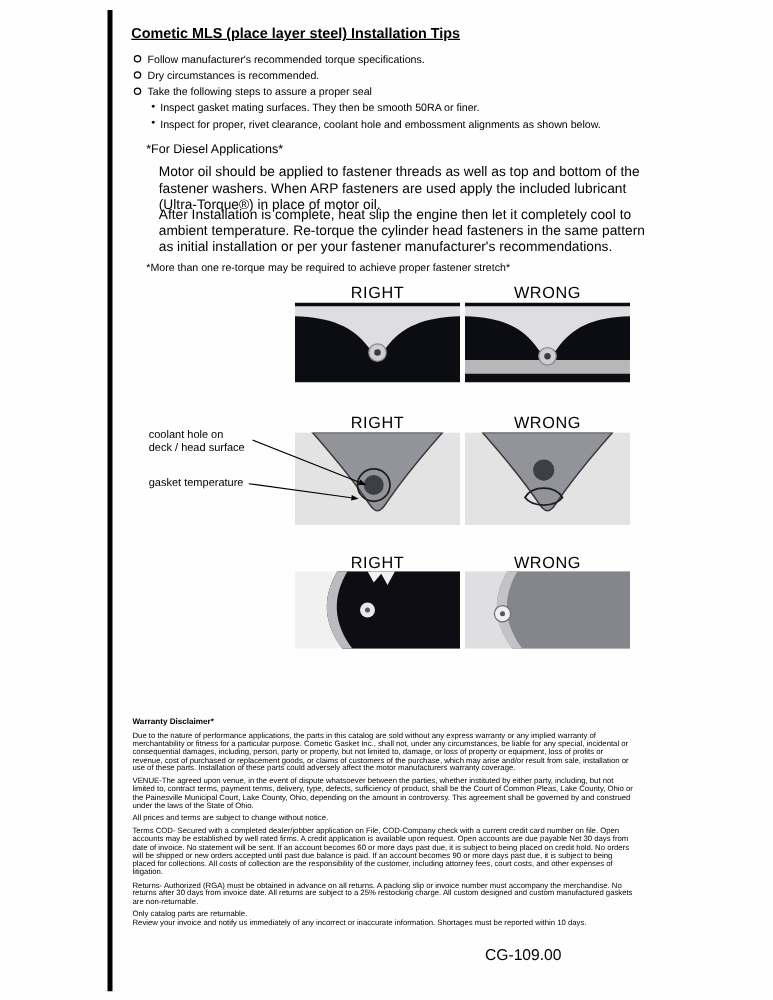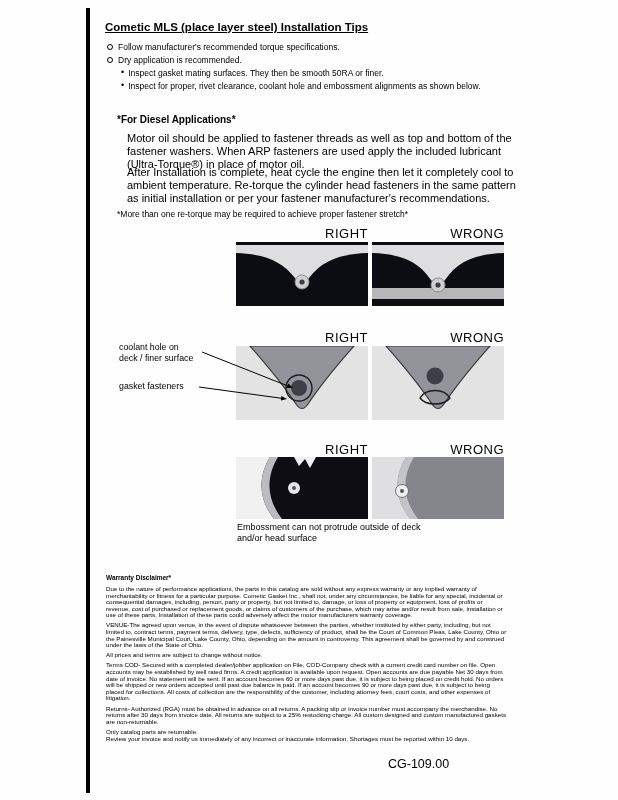--- a/index.html
+++ b/index.html
@@ -32,26 +32,26 @@
   .tip-row { display: flex; align-items: flex-start; height: 13px; }
   .tip-row.sub { margin-left: 14px; }
   .o-bullet {
     flex: none;
     width: 4px; height: 4px;
     border: 1px solid #000;
     border-radius: 50%;
     margin: 2px 5px 0 0;
   }
   .dot-bullet { flex: none; font-size: 9px; line-height: 9px; margin: 0 4px 0 0; }
-  .diesel-head { position: absolute; left: 117px; top: 114px; font-size: 10px; font-weight: bold; margin: 0; }
+  .diesel-head { position: absolute; left: 117px; top: 114px; font-size: 10px; font-weight: normal; margin: 0; }
   .para { position: absolute; left: 127px; width: 398px; font-size: 11px; line-height: 13px; margin: 0; }
   .p1 { top: 132px; }
   .p2 { top: 166px; }
   .note { position: absolute; left: 117px; top: 209px; font-size: 8.5px; margin: 0; }
-  .fig-label { position: absolute; width: 132px; text-align: right; font-size: 13px; letter-spacing: 0.5px; }
+  .fig-label { position: absolute; width: 132px; text-align: center; font-size: 13px; letter-spacing: 0.5px; }
   .fig { position: absolute; width: 132px; }
   .fig svg { display: block; }
   .fig-caption { position: absolute; font-size: 9px; line-height: 11px; }
   .callout { position: absolute; font-size: 8.8px; line-height: 11px; }
   .overlay { position: absolute; left: 0; top: 0; pointer-events: none; }
   .warranty { position: absolute; left: 106px; top: 574px; width: 402px; }
   .w-head { font-size: 6.5px; font-weight: bold; margin: 0 0 5px 0; }
   .w-para { font-size: 6.2px; line-height: 6.6px; margin: 0 0 3.5px 0; }
   .footer { position: absolute; left: 388px; top: 757px; font-size: 12.5px; text-align: right; }
 </style>
@@ -63,35 +63,39 @@
 
   <h1 class="title">Cometic MLS (place layer steel) Installation Tips</h1>
 
   <div class="tips">
     <div class="tip-row">
       <span class="o-bullet"></span>
       <span>Follow manufacturer's recommended torque specifications.</span>
     </div>
     <div class="tip-row">
       <span class="o-bullet"></span>
-      <span>Dry application is recommended.</span>
+      <span>Dry circumstances is recommended.</span>
+    </div>
+    <div class="tip-row">
+      <span class="o-bullet"></span>
+      <span>Take the following steps to assure a proper seal</span>
     </div>
     <div class="tip-row sub">
       <span class="dot-bullet">•</span>
       <span>Inspect gasket mating surfaces.  They then be smooth 50RA or finer.</span>
     </div>
     <div class="tip-row sub">
       <span class="dot-bullet">•</span>
       <span>Inspect for proper, rivet clearance, coolant hole and embossment alignments as shown below.</span>
     </div>
   </div>
 
   <h2 class="diesel-head">*For Diesel Applications*</h2>
   <p class="para p1">Motor oil should be applied to fastener threads as well as top and bottom of the fastener washers. When ARP fasteners are used apply the included lubricant (Ultra-Torque®) in place of motor oil.</p>
-  <p class="para p2">After Installation is complete, heat cycle the engine then let it completely cool to ambient temperature. Re-torque the cylinder head fasteners in the same pattern as initial installation or per your fastener manufacturer's recommendations.</p>
+  <p class="para p2">After Installation is complete, heat slip the engine then let it completely cool to ambient temperature. Re-torque the cylinder head fasteners in the same pattern as initial installation or per your fastener manufacturer's recommendations.</p>
   <p class="note">*More than one re-torque may be required to achieve proper fastener stretch*</p>
 
   <div class="fig-label" style="left:236px;top:226px">RIGHT</div>
   <div class="fig-label" style="left:372px;top:226px">WRONG</div>
   <div class="fig" style="left:236px;top:242px">
     <svg width="132" height="64" viewBox="0 0 132 64">
       <rect width="132" height="64" fill="#0c0c13"></rect>
       <path d="M0,3 L132,3 L132,11 C103,12 86,19 73,36 C69,41 63,41 59,36 C46,19 29,12 0,11 Z" fill="#dedee0"></path>
       <circle cx="66" cy="40" r="7" fill="#cfcfd2" stroke="#8a8a8e" stroke-width="1"></circle>
       <circle cx="66" cy="40" r="2.6" fill="#3c3c44"></circle>
@@ -120,23 +124,23 @@
   <div class="fig" style="left:372px;top:346px">
     <svg width="132" height="74" viewBox="0 0 132 74">
       <rect width="132" height="74" fill="#e3e3e4"></rect>
       <path d="M14,0 H118 C104,16 88,34 72,58 C68,64 64,64 60,58 C44,34 28,16 14,0 Z" fill="#93939a" stroke="#3a3a3e" stroke-width="1.2"></path>
       <circle cx="63" cy="30" r="8.5" fill="#3e3e46"></circle>
       <path d="M48,52 C54,42 72,42 78,52 C72,60 54,60 48,52 Z" fill="none" stroke="#1e1e22" stroke-width="1.4"></path>
     </svg>
   </div>
   <div class="callout" style="left:119px;top:342px">
     <div>coolant hole on</div>
-    <div>deck / finer surface</div>
+    <div>deck / head surface</div>
   </div>
-  <div class="callout" style="left:119px;top:381px">gasket fasteners</div>
+  <div class="callout" style="left:119px;top:381px">gasket temperature</div>
 
   <div class="fig-label" style="left:236px;top:442px">RIGHT</div>
   <div class="fig-label" style="left:372px;top:442px">WRONG</div>
   <div class="fig" style="left:236px;top:457px">
     <svg width="132" height="62" viewBox="0 0 132 62">
       <rect width="132" height="62" fill="#f1f1f1"></rect>
       <path d="M34,0 H132 V62 H38 C22,41 22,20 34,0 Z" fill="#0d0d13"></path>
       <path d="M34,0 C22,20 22,41 38,62 L46,62 C30,41 30,20 42,0 Z" fill="#bcbcc0"></path>
       <path d="M58,0 L63,9 L69,2 L74,11 L80,0 Z" fill="#f1f1f1"></path>
       <circle cx="58" cy="31" r="6" fill="#e8e8ea"></circle>
@@ -144,24 +148,20 @@
     </svg>
   </div>
   <div class="fig" style="left:372px;top:457px">
     <svg width="132" height="62" viewBox="0 0 132 62">
       <rect width="132" height="62" fill="#dfdfe1"></rect>
       <path d="M34,0 H132 V62 H38 C22,41 22,20 34,0 Z" fill="#85858c"></path>
       <path d="M34,0 C22,20 22,41 38,62 L46,62 C30,41 30,20 42,0 Z" fill="#c3c3c7"></path>
       <circle cx="30" cy="34" r="6.5" fill="#efeff1" stroke="#6d6d74" stroke-width="1"></circle>
       <circle cx="30" cy="34" r="2" fill="#55555c"></circle>
     </svg>
-  </div>
-  <div class="fig-caption" style="left:237px;top:522px">
-    <div>Embossment can not protrude outside of deck</div>
-    <div>and/or head surface</div>
   </div>
 
   <svg class="overlay" width="618" height="800" viewBox="0 0 618 800">
     <line x1="202" y1="352" x2="287.4" y2="385.8" stroke="#000" stroke-width="1"></line>
     <polygon points="293,388 286.3,387.9 288.3,383.6" fill="#000"></polygon>
     <line x1="199" y1="387" x2="281" y2="398.2" stroke="#000" stroke-width="1"></line>
     <polygon points="287,399 280.8,400.4 281.4,396" fill="#000"></polygon>
   </svg>
 
   <div class="warranty">

